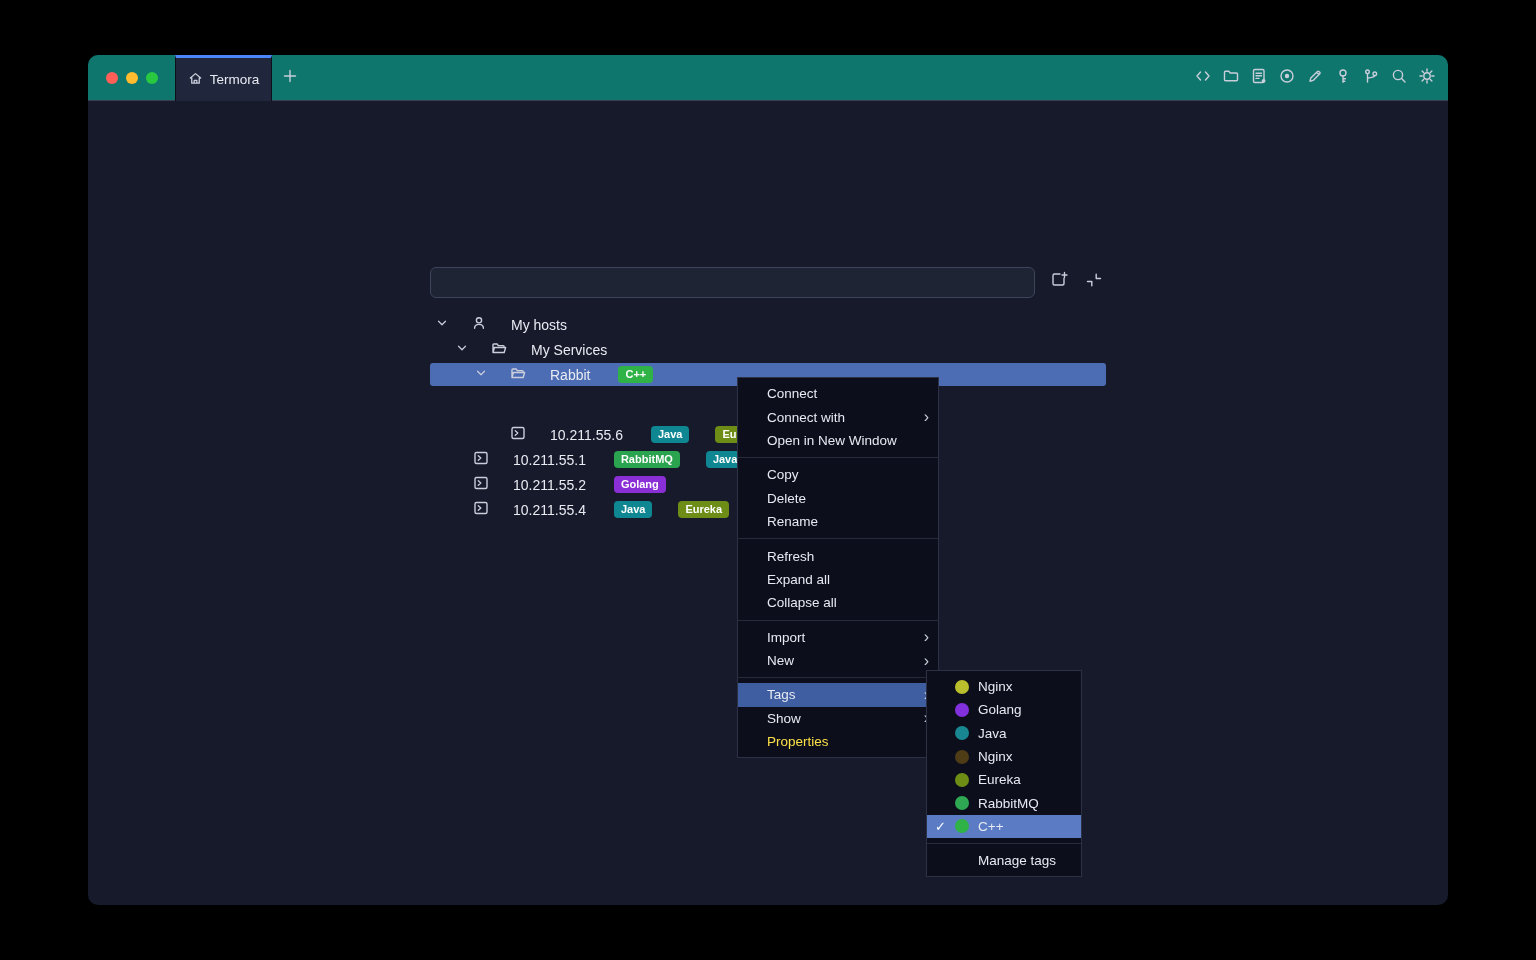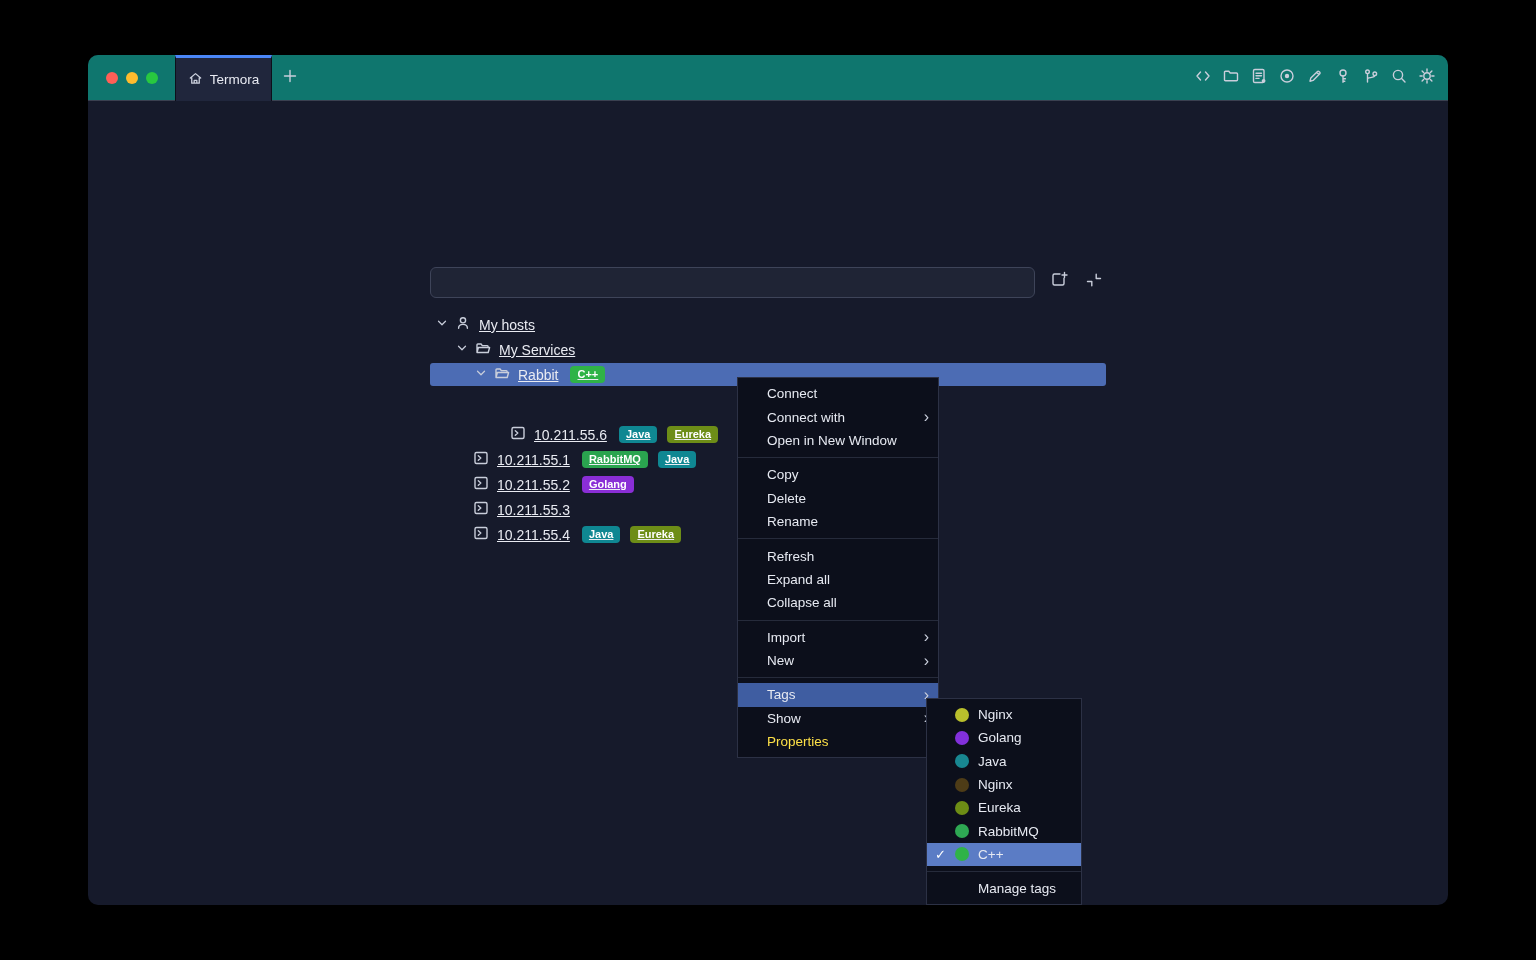--- a/index.html
+++ b/index.html
@@ -30,33 +30,33 @@
   .logo pre { display:inline-block; text-align:left; color:#c6cbd8;
               font-family:"DejaVu Sans Mono", monospace; font-size:12.5px; line-height:16px; }
   .search-row { position:absolute; left:342px; top:211px; width:676px; height:32px;
                 display:flex; align-items:center; }
   .search-input { width:605px; height:31px; background:#1f2435; border:1px solid #3e4459;
                   border-radius:6px; outline:none; color:#e8eaf2; padding:0 10px; font-size:13px; }
   .inp-btn { width:22px; height:22px; margin-left:13px; display:flex; align-items:center;
              justify-content:center; }
   
   .tree { position:absolute; left:342px; top:257px; width:676px; }
-  .trow { height:25px; display:flex; align-items:center; gap:6px; color:#e9ebf2;
-          font-size:14px; white-space:nowrap;text-decoration:underline; }
+  .trow { height:25px; display:flex; align-items:center; gap:22px; color:#e9ebf2;
+          font-size:14px; white-space:nowrap; }
   .trow .lbl { padding:0 2px; }
   .trow.sel { background:#4c6cb4; border-radius:3px; height:23px; margin:1px 0; }
   .ind-0{ padding-left:5px; } .ind-1{ padding-left:25px; } .ind-2{ padding-left:44px; }
   .ind-leaf2{ padding-left:43px; } .ind-leaf3{ padding-left:80px;margin-top:36px; }
   .pill { display:inline-block; margin-left:4px; padding:1px 7px 2px; border-radius:4px;
           color:#fff; font-size:11px; font-weight:600; line-height:14px; }
   
   .menu { position:absolute; background:#0c0f1b; border:1px solid #2c3145; padding:4px 0;
           z-index:10; }
   .cmenu { left:649px; top:322px; width:202px; }
-  .smenu { left:838px; top:615px; width:156px; z-index:11;margin-top:28px; }
+  .smenu { left:838px; top:615px; width:156px; z-index:11; }
   .mitem { height:23.4px; display:flex; align-items:center; padding:0 9px 0 29px;
            font-size:13.5px; color:#e7eaf2; }
   .mitem .ml { flex:1; }
   .mitem.hl { background:#3f5da1; }
   .mitem.disabled { color:#fde047; }
   .arrow::after { content:"›"; color:#c9cedb; font-size:16px; line-height:1; }
   .msep { height:1px; background:#262b3b; margin:5px 0; }
   .sitem { height:23.3px; display:flex; align-items:center; padding:0 8px; font-size:13.5px;
            color:#e7eaf2; }
   .sitem.hl { background:#5b7cc5; }
@@ -243,28 +243,20 @@
     <div class="trow ind-leaf2">
       <span>
         <svg class="ic" width="16" height="16" viewBox="0 0 16 16">
             <rect x="2" y="2.5" width="12" height="11" rx="1.5"></rect>
             <path d="M5.3 5.8 7.8 8l-2.5 2.2"></path>
           </svg></span>
       <span class="lbl">10.211.55.2</span>
       <span class="pill" style="background: rgb(138, 46, 214);">Golang</span>
     </div>
 
-    <div class="trow ind-leaf2">
-      <span>
-        <svg class="ic" width="16" height="16" viewBox="0 0 16 16">
-            <rect x="2" y="2.5" width="12" height="11" rx="1.5"></rect>
-            <path d="M5.3 5.8 7.8 8l-2.5 2.2"></path>
-          </svg></span>
-      <span class="lbl">10.211.55.3</span>
-    </div>
 
     <div class="trow ind-leaf2">
       <span>
         <svg class="ic" width="16" height="16" viewBox="0 0 16 16">
             <rect x="2" y="2.5" width="12" height="11" rx="1.5"></rect>
             <path d="M5.3 5.8 7.8 8l-2.5 2.2"></path>
           </svg></span>
       <span class="lbl">10.211.55.4</span>
       <span class="pill" style="background: rgb(15, 135, 146);">Java</span>
       <span class="pill" style="background: rgb(109, 141, 23);">Eureka</span>

